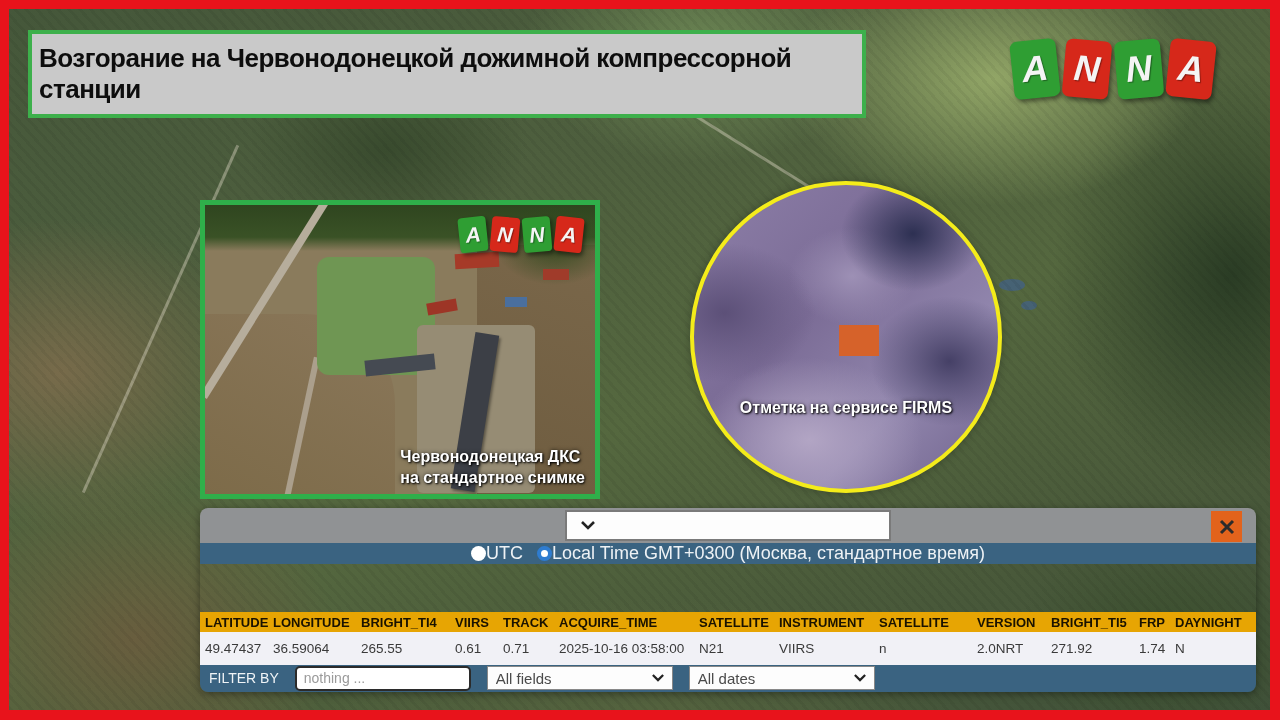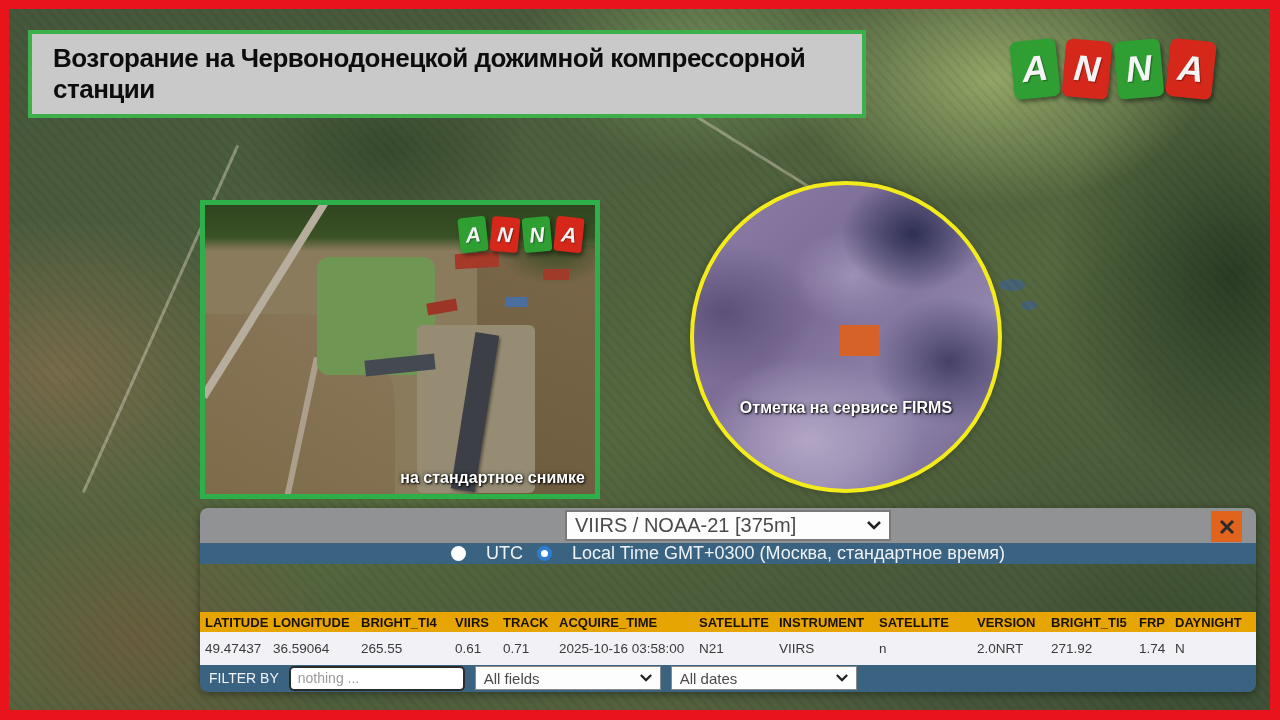--- a/index.html
+++ b/index.html
@@ -28,21 +28,21 @@
   .road-a { width:3px; height:380px; left:150px; top:120px; transform:rotate(24deg); }
   .road-b { width:3px; height:300px; left:690px; top:-40px; transform:rotate(-58deg); }
   .lake { position:absolute; background:#44617e; border-radius:50%; opacity:.85; }
   .lake-a { width:26px; height:12px; left:990px; top:270px; }
   .lake-b { width:16px; height:9px; left:1012px; top:292px; }
 
   
   .title-banner {
     position:absolute; left:28px; top:30px; width:838px; height:88px;
     background:#c9c9c9; border:4px solid #3db04b;
-    display:flex; align-items:center; padding-left:21px;
+    display:flex; align-items:center; padding-left:7px;
     font-weight:bold; font-size:26px; color:#0d0d0d; letter-spacing:-0.5px;
   }
 
   
   .logo { position:absolute; display:flex; gap:6px; }
   .logo-main { left:1012px; top:40px; }
   .tile {
     width:46px; height:58px; border-radius:7px;
     display:flex; align-items:center; justify-content:center;
     color:#f4f4f4; font-weight:bold; font-style:italic; font-size:36px;
@@ -137,34 +137,34 @@
   .chev { flex:0 0 auto; margin-left:6px; }
   .close-btn {
     position:absolute; right:14px; top:3px; width:31px; height:31px;
     background:#e2631c; display:flex; align-items:center; justify-content:center;
     cursor:pointer;
   }
   .panel-time {
     height:29px; background:#3a6381; display:flex; align-items:center;
     justify-content:center; gap:14px; color:#eef2f5; font-size:18px;
   }
-  .radio-opt { display:flex; align-items:center; gap:20px; cursor:pointer; }
+  .radio-opt { display:flex; align-items:center; gap:0; cursor:pointer; }
   .radio { width:15px; height:15px; border-radius:50%; background:#fff; flex:0 0 auto; }
   .radio--on { width:15px; height:15px; border:4px solid #2e7cd0; background:#fff; }
   .tbl-head, .tbl-row {
     display:grid;
     grid-template-columns:68px 88px 94px 48px 56px 140px 80px 100px 98px 74px 88px 36px 84px;
   }
   .tbl-head { height:26px; background:#e7a503; align-items:center;margin-top:48px; }
   .tbl-head .cell { font-weight:bold; font-size:13px; color:#1a1200; padding-left:5px;
     white-space:nowrap; overflow:hidden; cursor:pointer; }
   .tbl-row { height:44px; background:#f1f1f6; align-items:center; cursor:pointer; }
   .tbl-row .cell { font-size:13.5px; color:#3a3a3a; padding-left:5px; white-space:nowrap; }
   .panel-filter {
-    height:37px; background:#3a6381; display:flex; align-items:center; gap:10px;
+    height:37px; background:#3a6381; display:flex; align-items:center; gap:16px;
     padding-left:9px; color:#f0f4f7; font-size:14px;
   }
   .filter-input {
     width:176px; height:25px; background:#fff; border:2px solid #2b2b2b;
     border-radius:5px; padding:0 7px; font-size:14px; color:#333;
     font-family:"Liberation Sans", sans-serif;
   }
   .filter-input::placeholder { color:#9a9a9a; }
   .filter-select { width:186px; height:24px; font-size:15px; border:1px solid #888; }
   .panel-bottom { flex:1; background:#909294; }
@@ -207,34 +207,34 @@
   <div class="bld-blue"></div>
 
   <div class="logo logo-small logo-inset">
     <div class="tile tile-green">A</div>
     <div class="tile tile-red">N</div>
     <div class="tile tile-green">N</div>
     <div class="tile tile-red">A</div>
   </div>
 
   <div class="inset-caption">
+    <div>Червонодонецкая ДКС</div>
     <div>на стандартное снимке</div>
   </div>
 </div>
 
 <div class="firms-circle">
   <div class="fire-marker"></div>
   <div class="firms-caption">Отметка на сервисе FIRMS</div>
 </div>
 
 <div class="panel">
 
   <div class="panel-top">
     <div class="select-box dataset-select">
-      <span class="sel-label">VIIRS / NOAA-21 [375m]</span>
       <svg class="chev" width="14" height="9" viewBox="0 0 14 9">
           <polyline points="1,1 7,7 13,1" stroke="#222" stroke-width="2.6" fill="none"></polyline>
         </svg>
     </div>
     <div class="close-btn">
       <svg width="18" height="18" viewBox="0 0 18 18">
           <path d="M3 3 L15 15 M15 3 L3 15" stroke="#2b2b2b" stroke-width="3" fill="none"></path>
         </svg>
     </div>
   </div>

